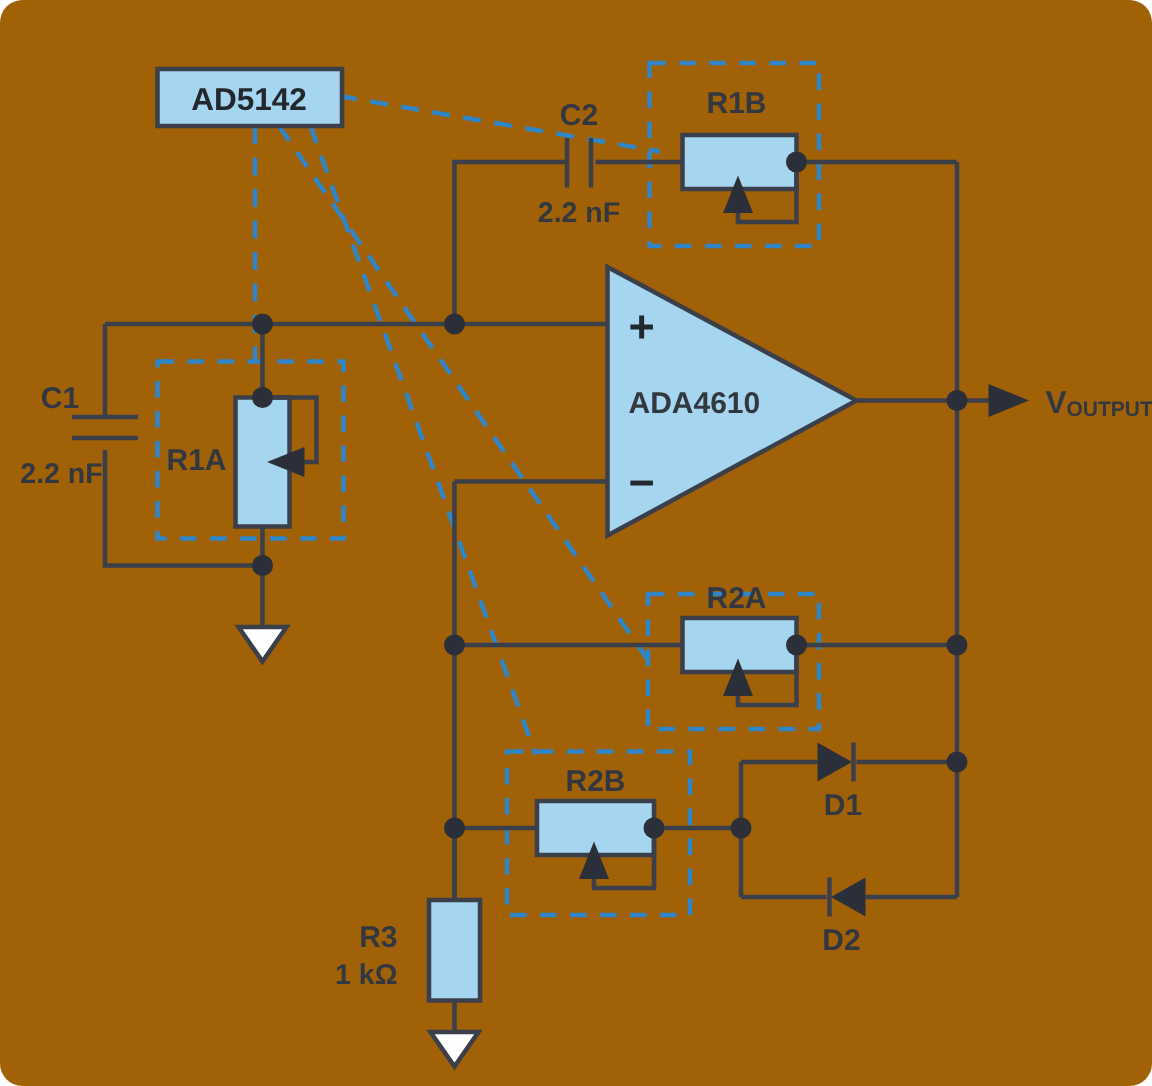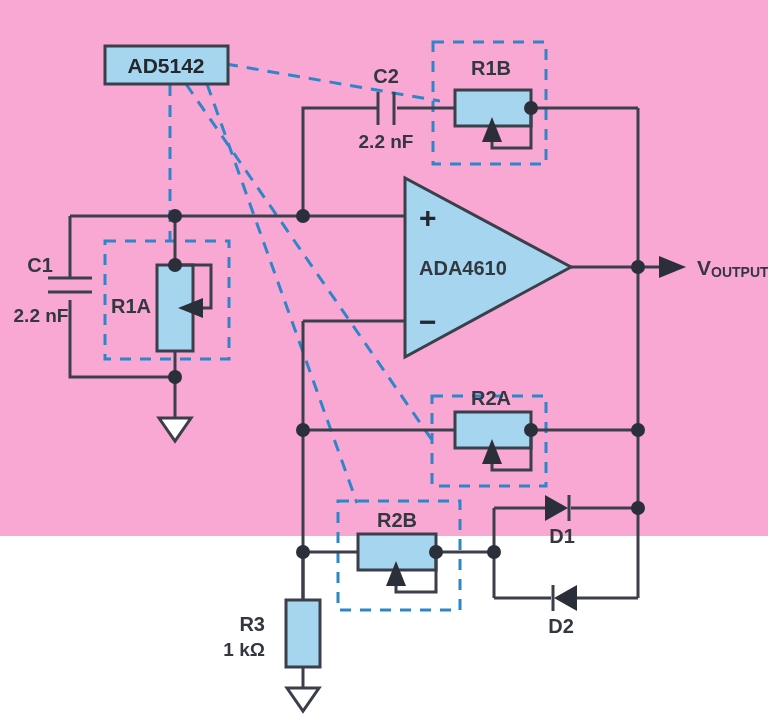--- a/index.html
+++ b/index.html
@@ -10,22 +10,23 @@
   }
   body {
     width: 768px;
     height: 724px;
     font-family: "Liberation Sans", sans-serif;
     overflow: hidden;
   }
   #schematic-root {
     position: relative;
     width: 768px;
-    height: 536px;
-    background: #f9a8d4;
+    height: 724px;
+    background: #a16207;
+    border-radius: 15px;
   }
   svg.sch {
     display: block;
     width: 768px;
     height: 724px;
   }
   .wire {
     stroke: #3b3f4a;
     stroke-width: 3;
     fill: none;

